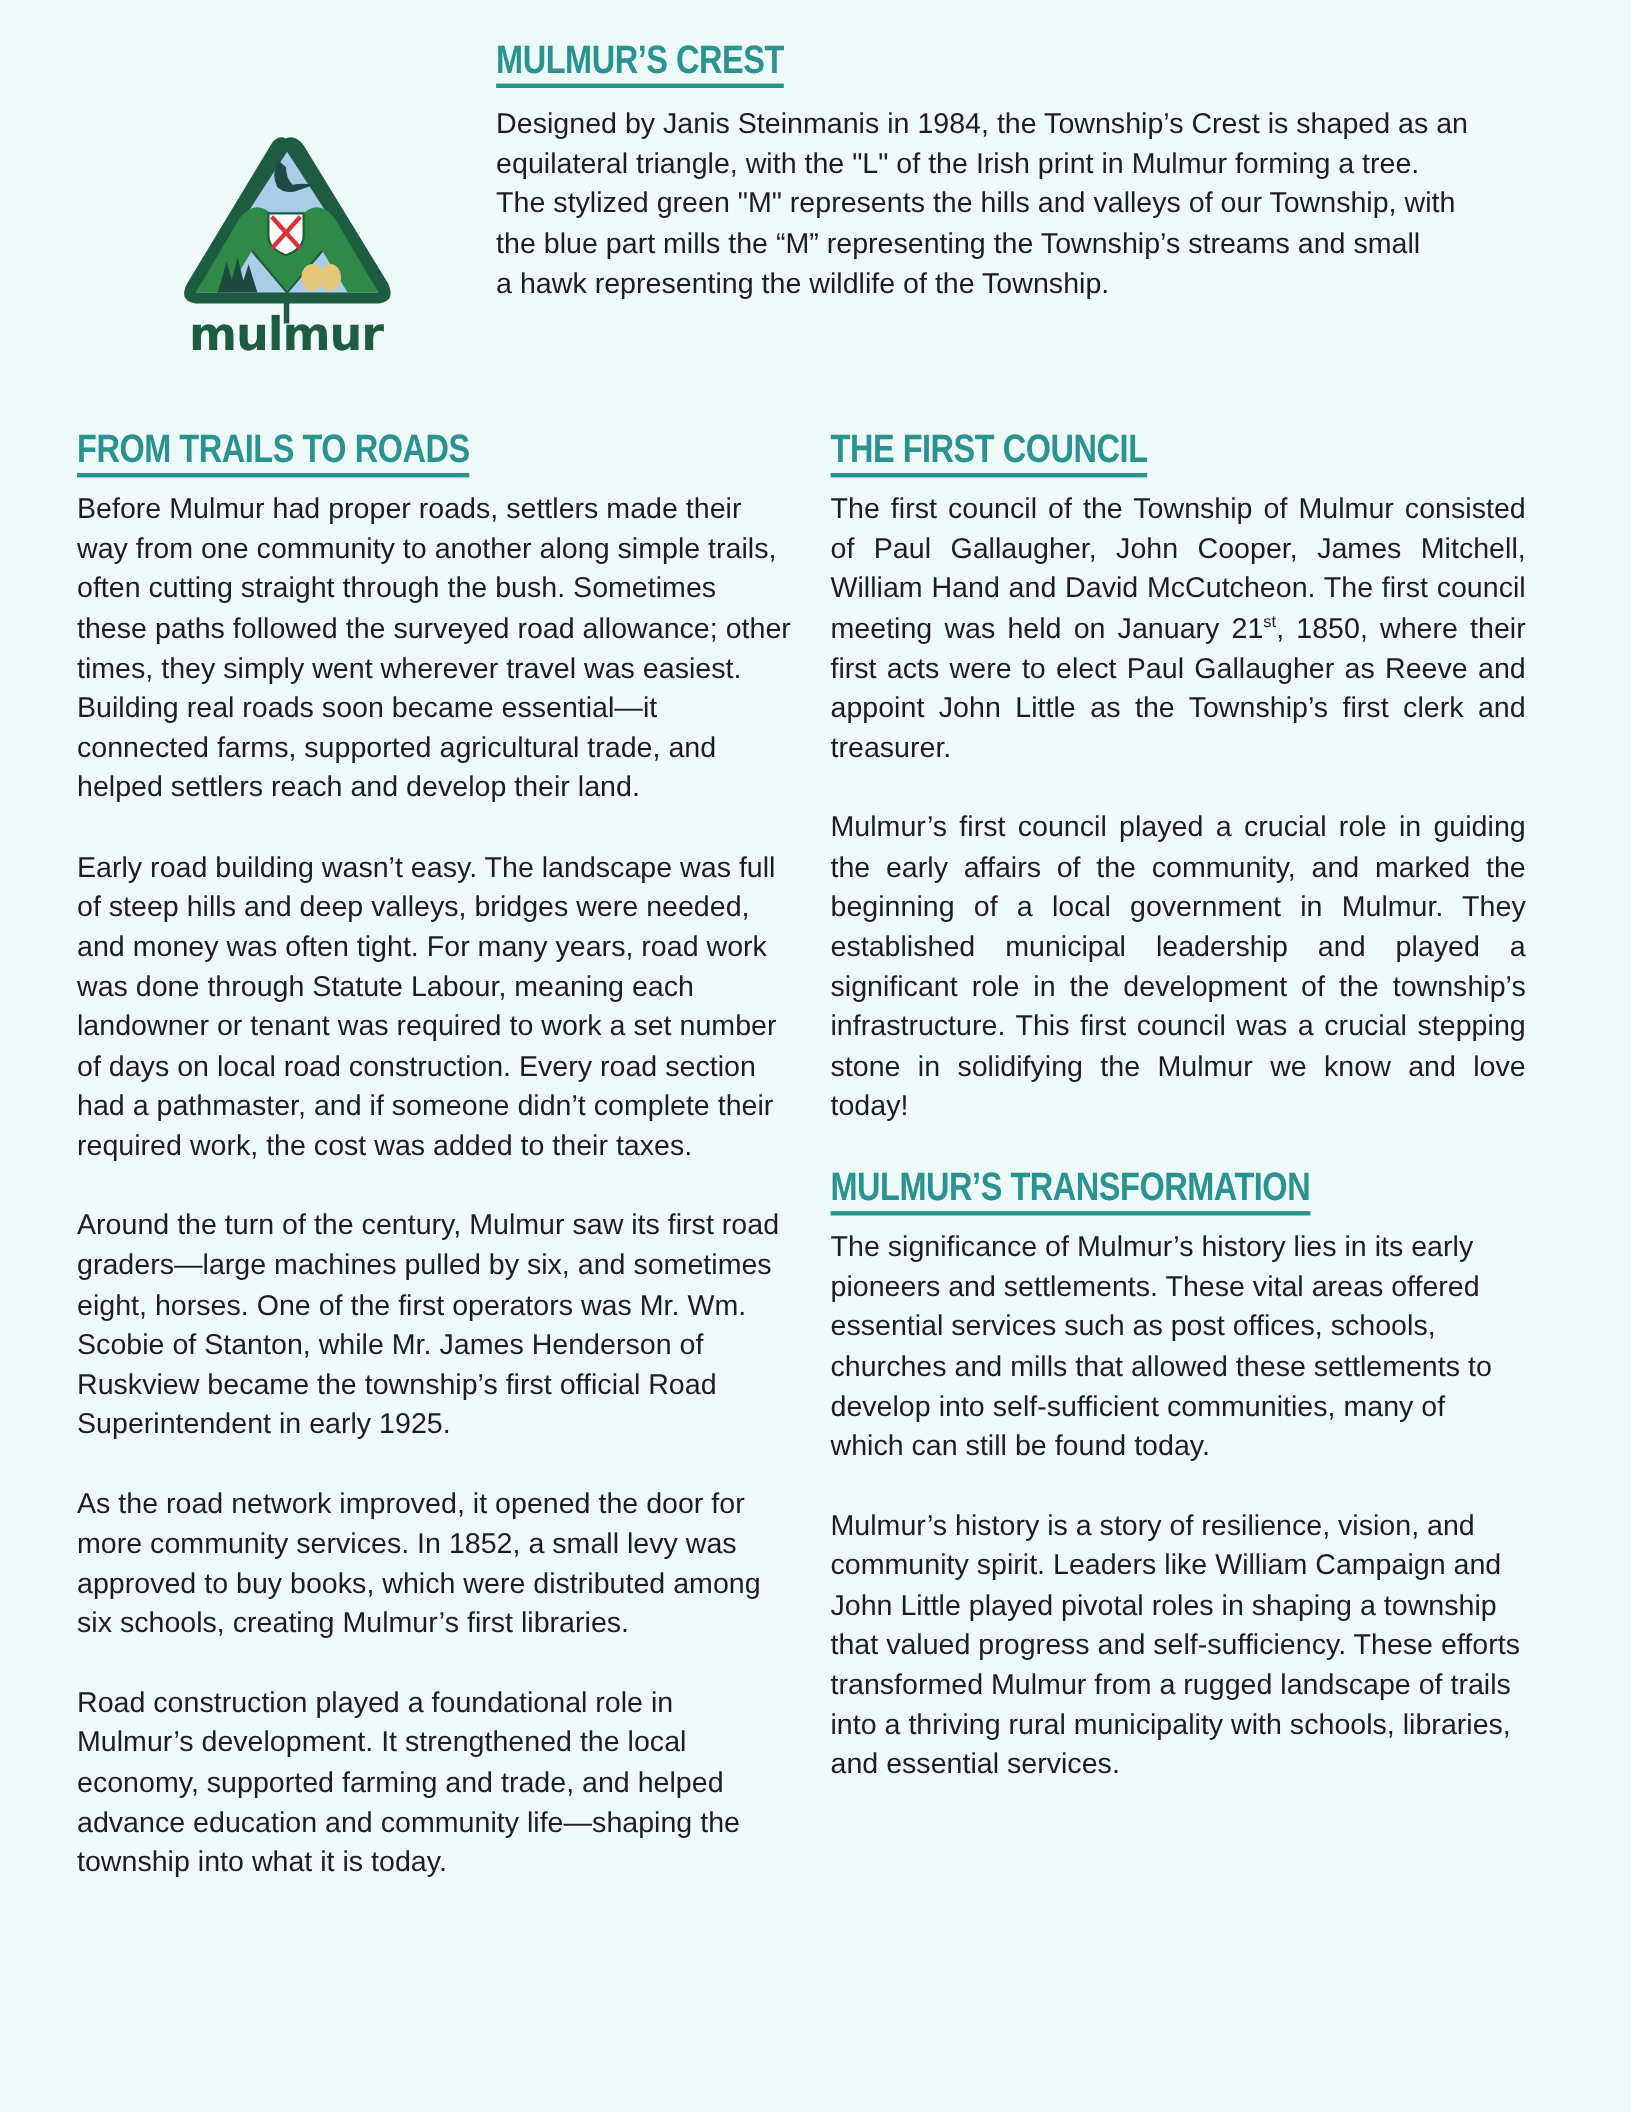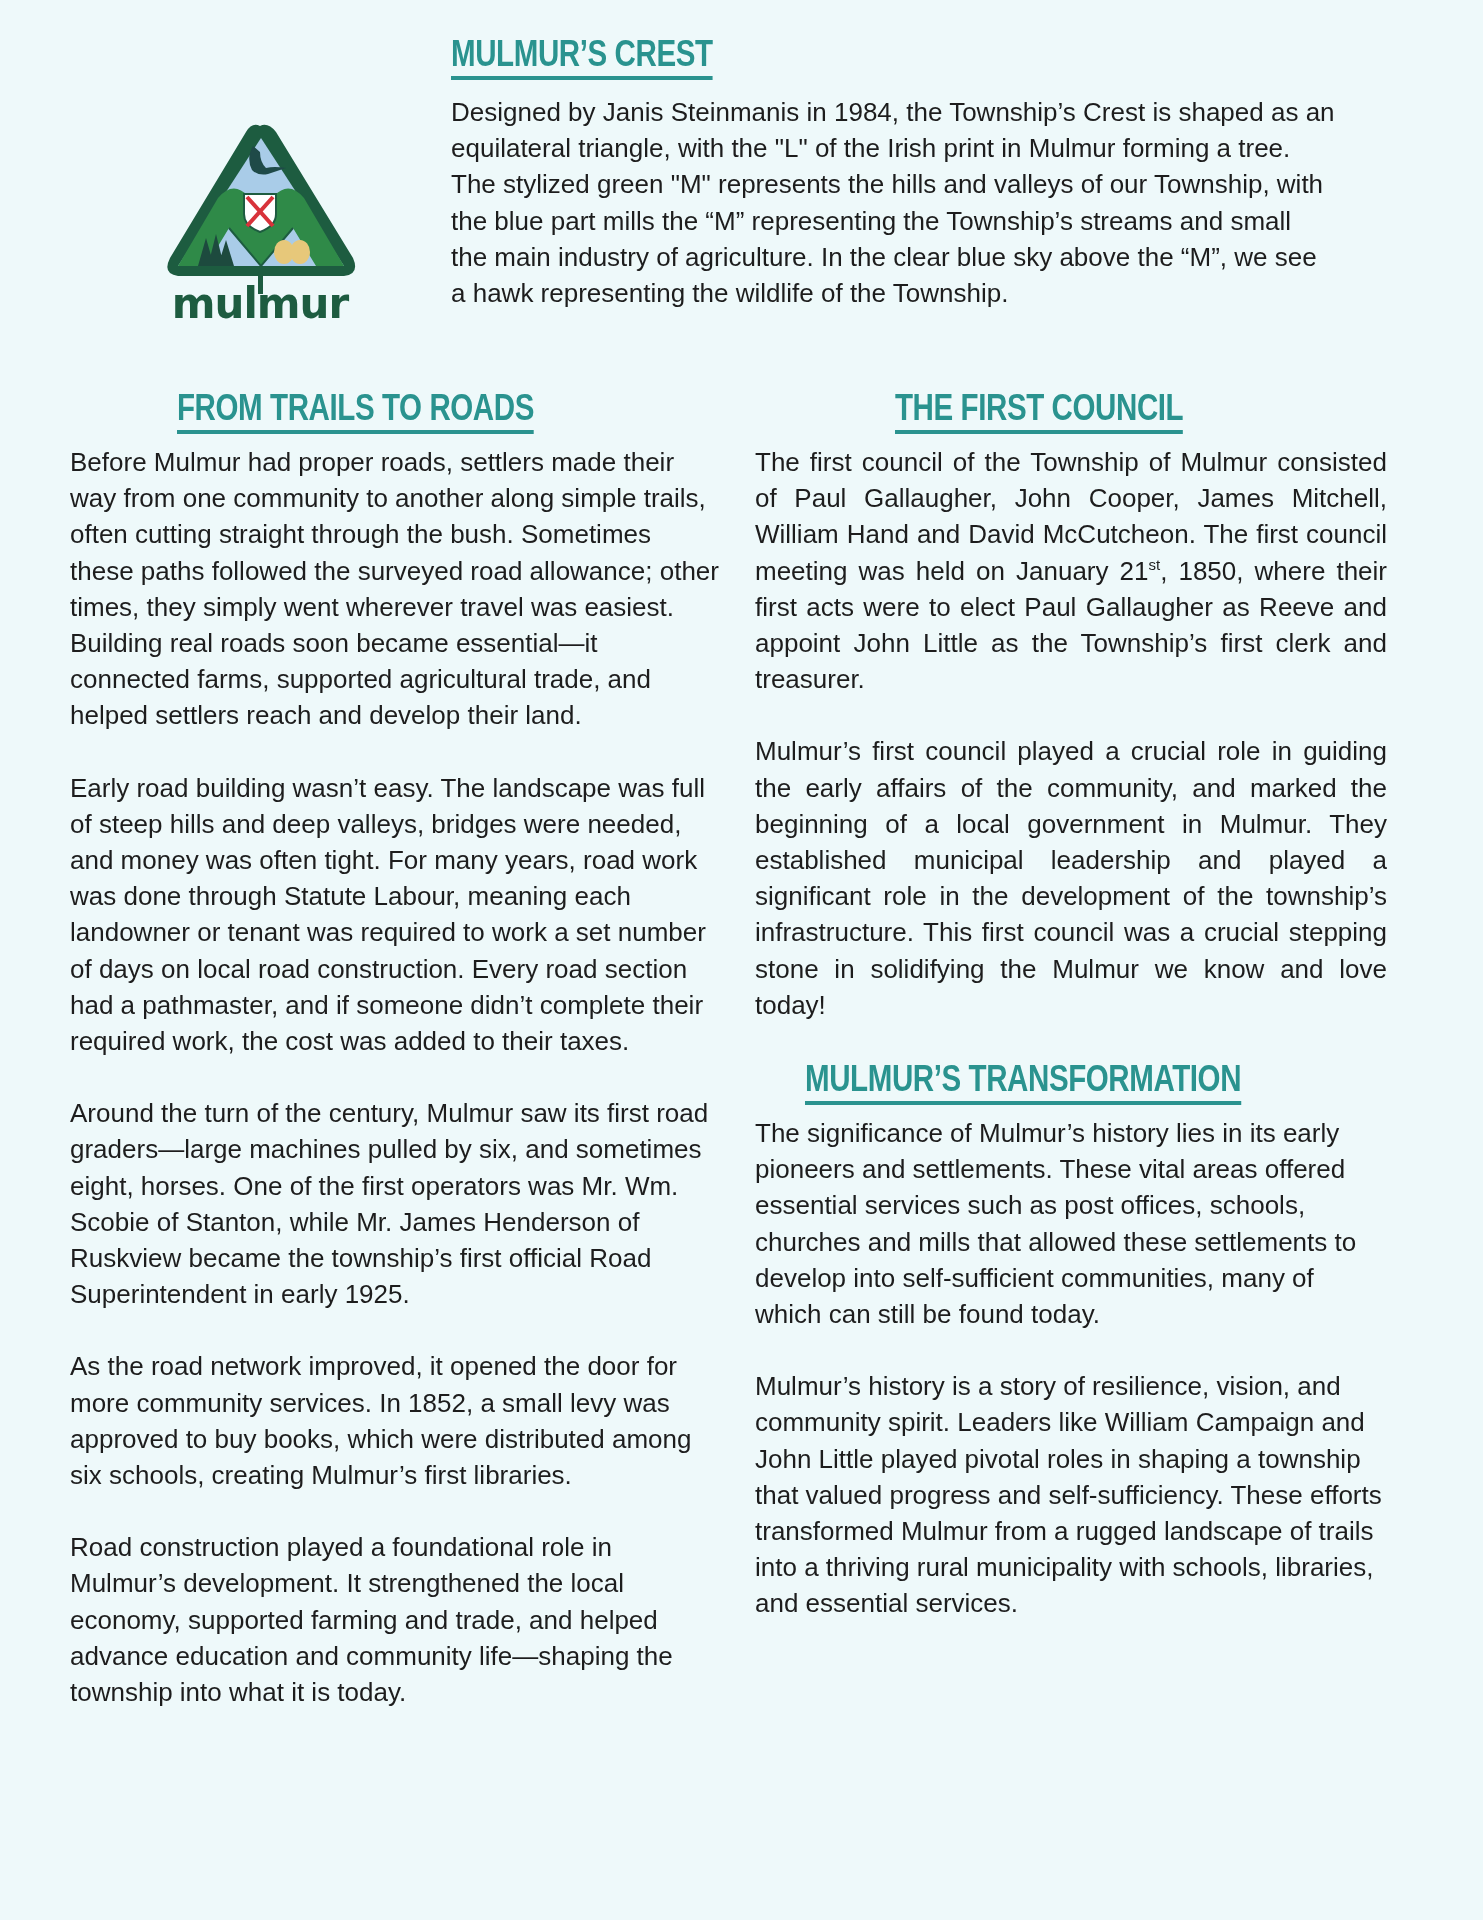--- a/index.html
+++ b/index.html
@@ -34,21 +34,21 @@
   .justify { text-align: justify; }
   .para { margin: 0 0 36px 0; }
   sup { font-size: 15px; line-height: 0; }
 
   #crest-section { position: absolute; left: 451px; top: 34px; width: 950px; }
   #crest-section .heading { margin-bottom: 14px; }
   #logo { position: absolute; left: 148px; top: 118px; width: 225px; height: 210px; }
 
   #left-col { position: absolute; left: 70px; top: 388px; width: 650px; }
   #right-col { position: absolute; left: 755px; top: 388px; width: 632px; }
-  .section-head { margin-bottom: 10px; text-align: center; }
+  .section-head { margin-bottom: 10px; }
   #transformation { margin-top: 18px; }
 </style>
 </head>
 <body>
 
 <div id="logo">
   <svg width="225" height="210" viewBox="0 0 225 210">
 
     <path d="M112 8 Q120 4 128 14 L205 140 Q212 156 196 158 L30 158 Q14 156 22 140 L98 14 Q104 4 112 8 Z" fill="#1d5c40"></path>
 
@@ -73,21 +73,20 @@
   </svg>
 </div>
 
 <div id="crest-section">
   <h1 class="heading">MULMUR’S CREST</h1>
   <div class="body-text">
     <div>Designed by Janis  Steinmanis in 1984, the Township’s Crest is shaped as an</div>
     <div>equilateral triangle, with the "L" of the Irish print in Mulmur forming a tree.</div>
     <div>The stylized green "M" represents the hills and valleys of our Township, with</div>
     <div>the blue part mills the “M” representing the Township’s streams and small</div>
-    <div>the main industry of agriculture. In the clear blue sky above the “M”, we see</div>
     <div>a hawk representing the wildlife of the Township.</div>
   </div>
 </div>
 
 <div id="left-col">
   <div class="section-head"><h2 class="heading">FROM TRAILS TO ROADS</h2></div>
   <p class="body-text para">Before Mulmur had proper roads, settlers made their way from one community to another along simple trails, often cutting straight through the bush. Sometimes these paths followed the surveyed road allowance; other times, they simply went wherever travel was easiest. Building real roads soon became essential—it connected farms, supported agricultural trade, and helped settlers reach and develop their land.</p>
   <p class="body-text para">Early road building wasn’t easy. The landscape was full of steep hills and deep valleys, bridges were needed, and money was often tight. For many years, road work was done through Statute Labour, meaning each landowner or tenant was required to work a set number of days on local road construction. Every road section had a pathmaster, and if someone didn’t complete their required work, the cost was added to their taxes.</p>
   <p class="body-text para">Around the turn of the century, Mulmur saw its first road graders—large machines pulled by six, and sometimes eight, horses. One of the first operators was Mr. Wm. Scobie of Stanton, while Mr. James Henderson of Ruskview became the township’s first official Road Superintendent in early 1925.</p>
   <p class="body-text para">As the road network improved, it opened the door for more community services. In 1852, a small levy was approved to buy books, which were distributed among six schools, creating Mulmur’s first libraries.</p>

